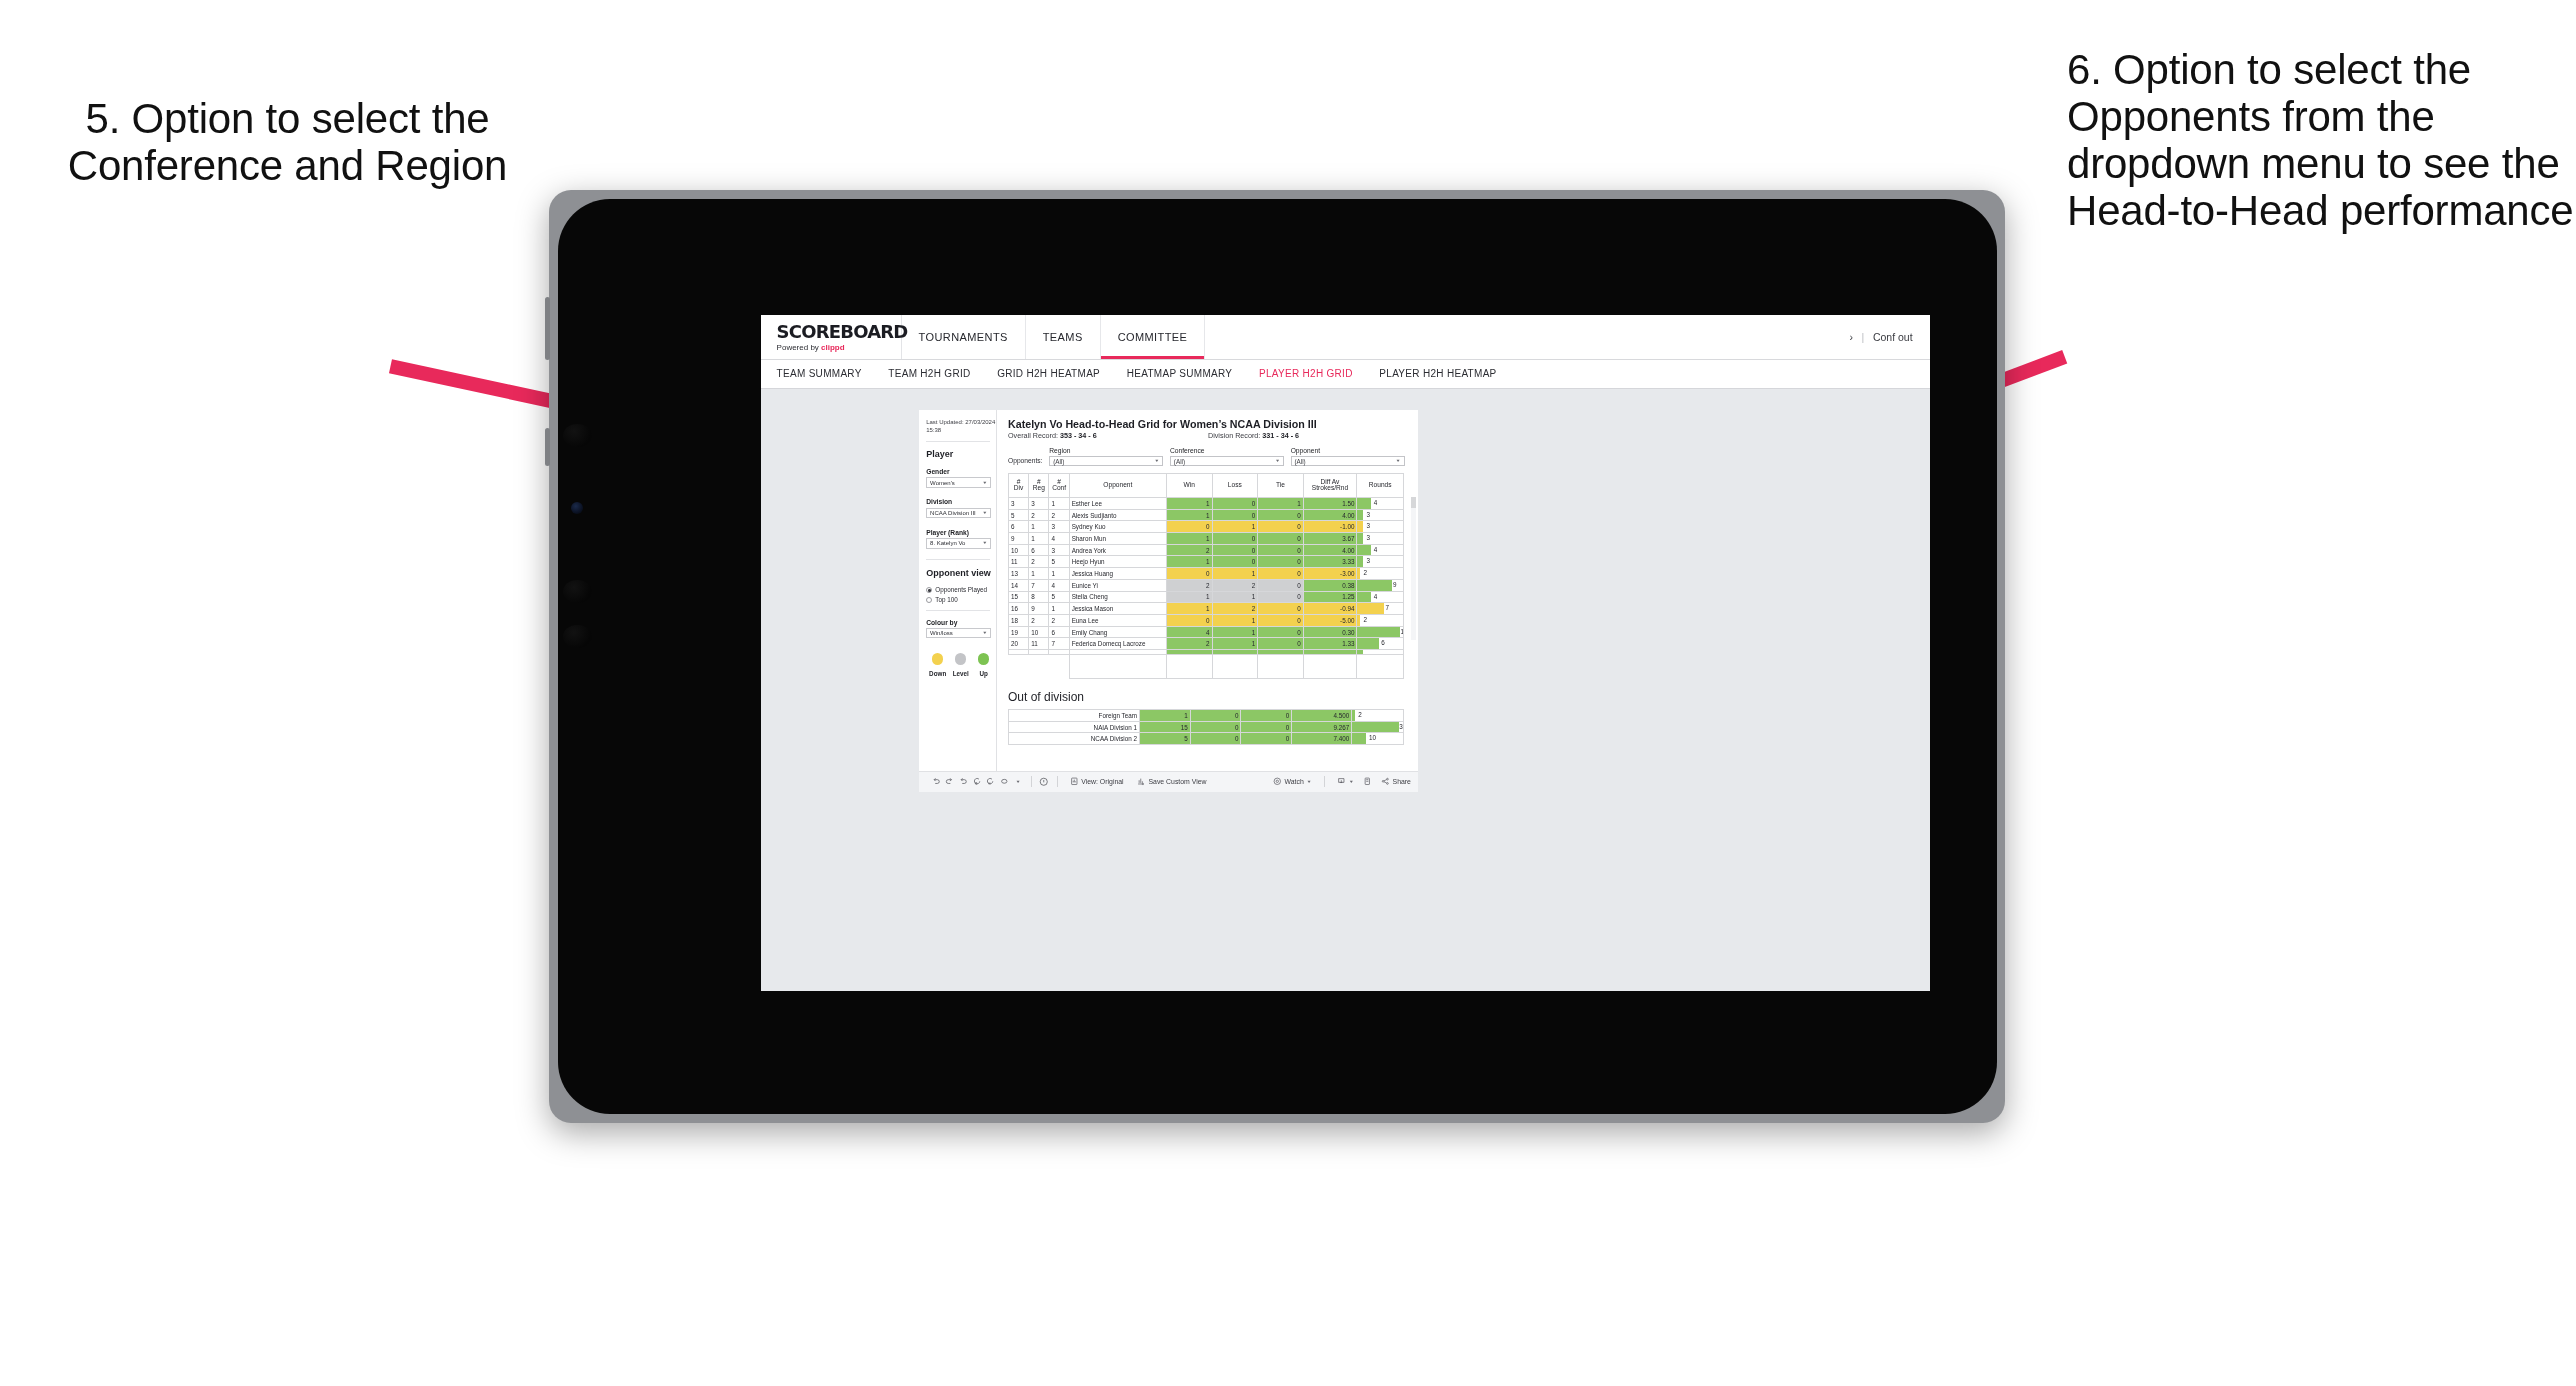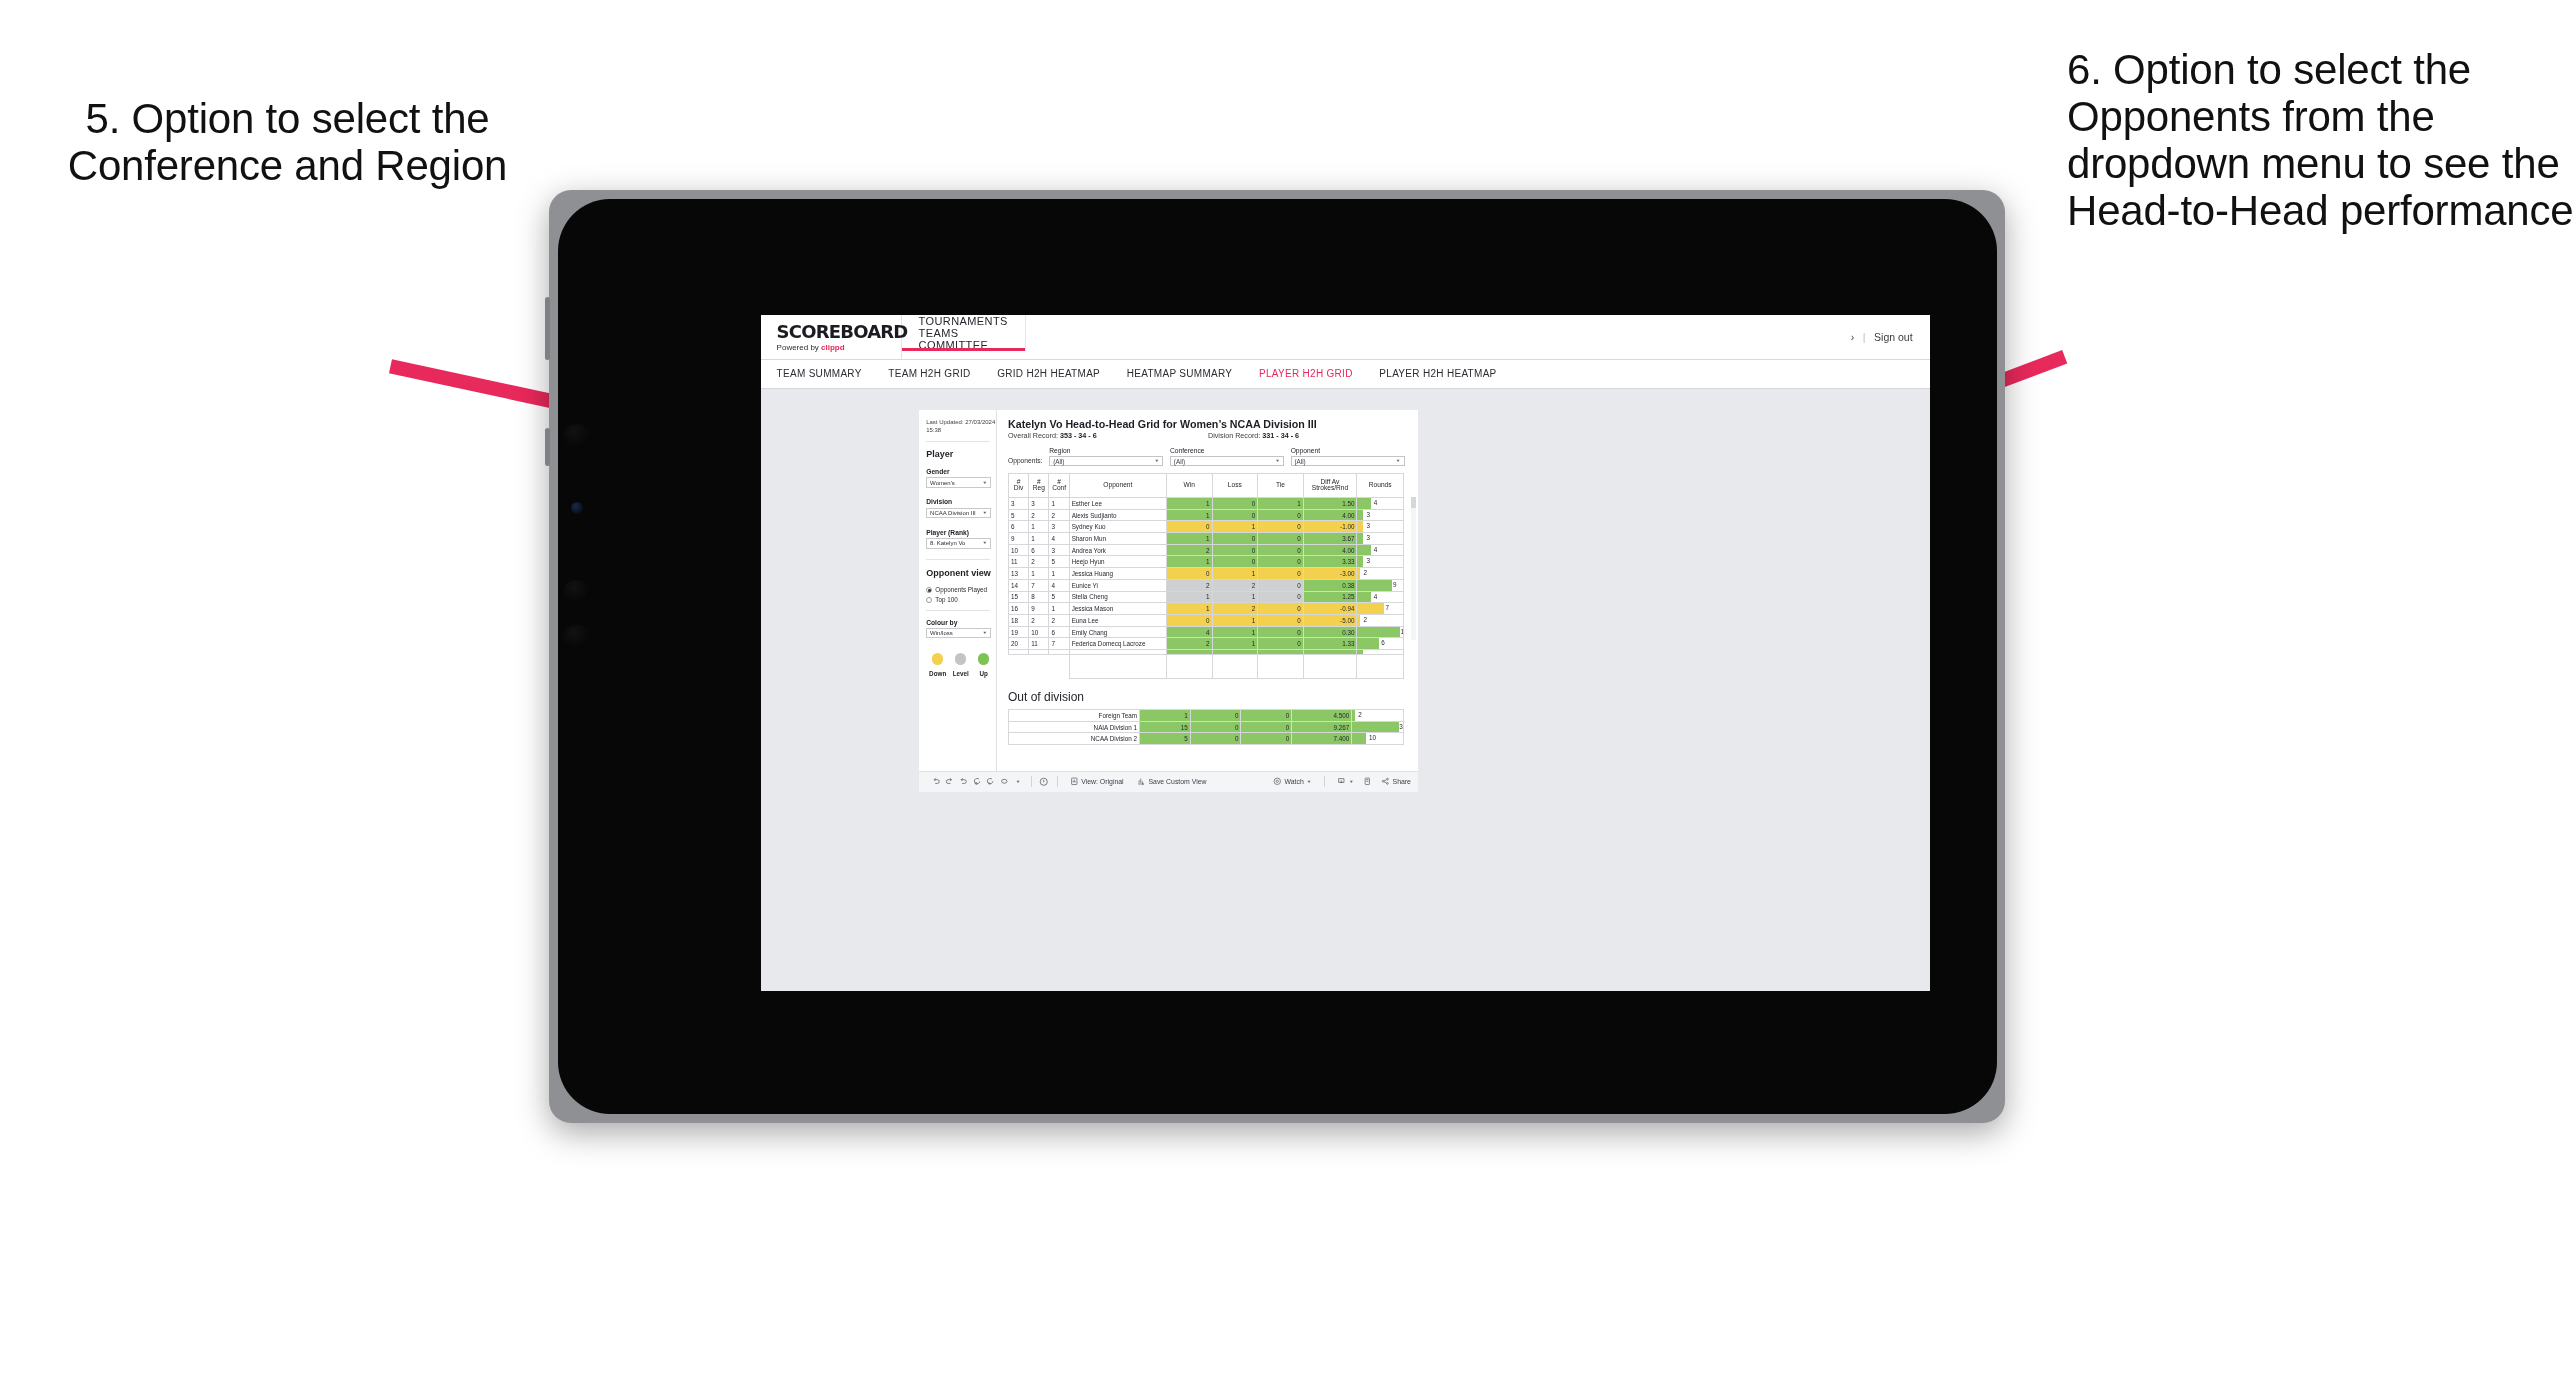--- a/index.html
+++ b/index.html
@@ -72,21 +72,21 @@
     border-right: 1px solid #e3e4e7;
   }
   #brand-name {
     font-family: "DejaVu Sans", sans-serif;
     font-weight: 700; font-size: 18px; letter-spacing: -0.8px;
     color: #1b1c22; transform: scaleX(1.0);
   }
   #brand-sub { font-size: 8px; color: #2c2d33; margin-top: 1px; }
   #brand-sub .clippd { color: #e8295b; font-weight: 700; }
 
-  .topnav { display: flex; align-items: stretch; flex-direction: column; }
+  .topnav { display: flex; align-items: stretch; }
   .topnav-item {
     display: flex; align-items: center; padding: 0 17px;
     font-size: 11px; letter-spacing: 0.4px; color: #26272d;
     border-right: 1px solid #e6e7ea;
     position: relative; cursor: pointer;
   }
   .topnav-item.active::after {
     content: ""; position: absolute; left: 0; right: 0; bottom: 0;
     height: 2.9px; background: #e8295b;
   }
@@ -265,21 +265,21 @@
             <div class="topnav-item">
                 <span>TEAMS</span>
               </div>
             <div class="topnav-item active">
                 <span>COMMITTEE</span>
               </div>
           </div>
           <div id="top-right">
             <span>›</span>
             <span class="sep">|</span>
-            <span>Sign out</span>
+            <span>Conf out</span>
           </div>
         </div>
 
         <div id="subnav">
           <div class="subnav-item">TEAM SUMMARY</div>
           <div class="subnav-item">TEAM H2H GRID</div>
           <div class="subnav-item">GRID H2H HEATMAP</div>
           <div class="subnav-item">HEATMAP SUMMARY</div>
           <div class="subnav-item active">PLAYER H2H GRID</div>
           <div class="subnav-item">PLAYER H2H HEATMAP</div>

